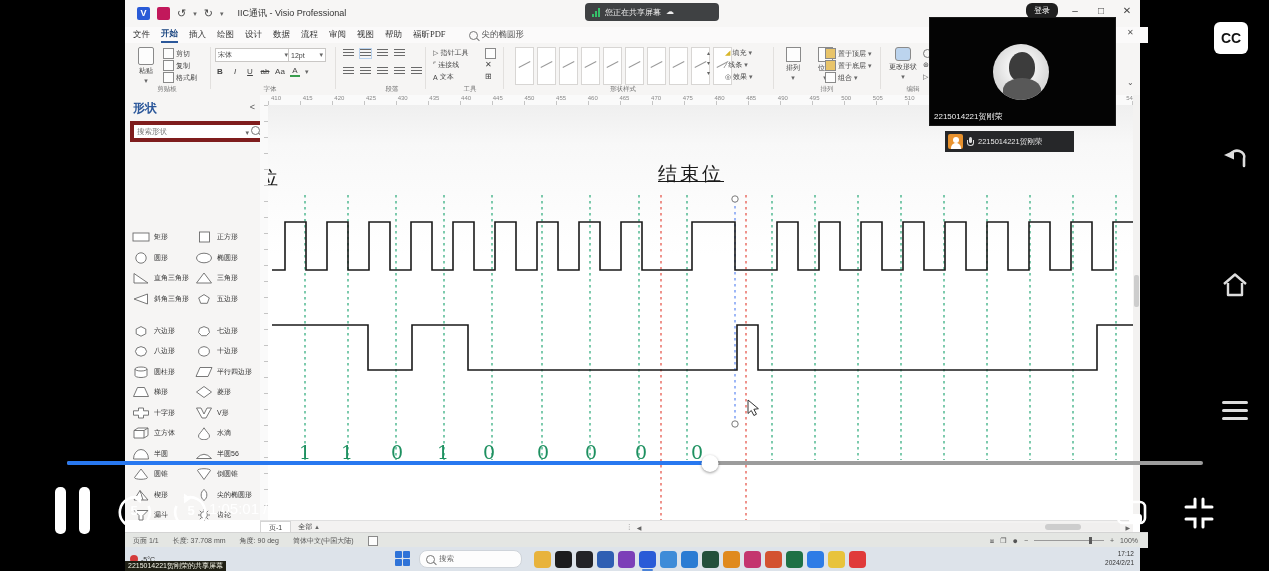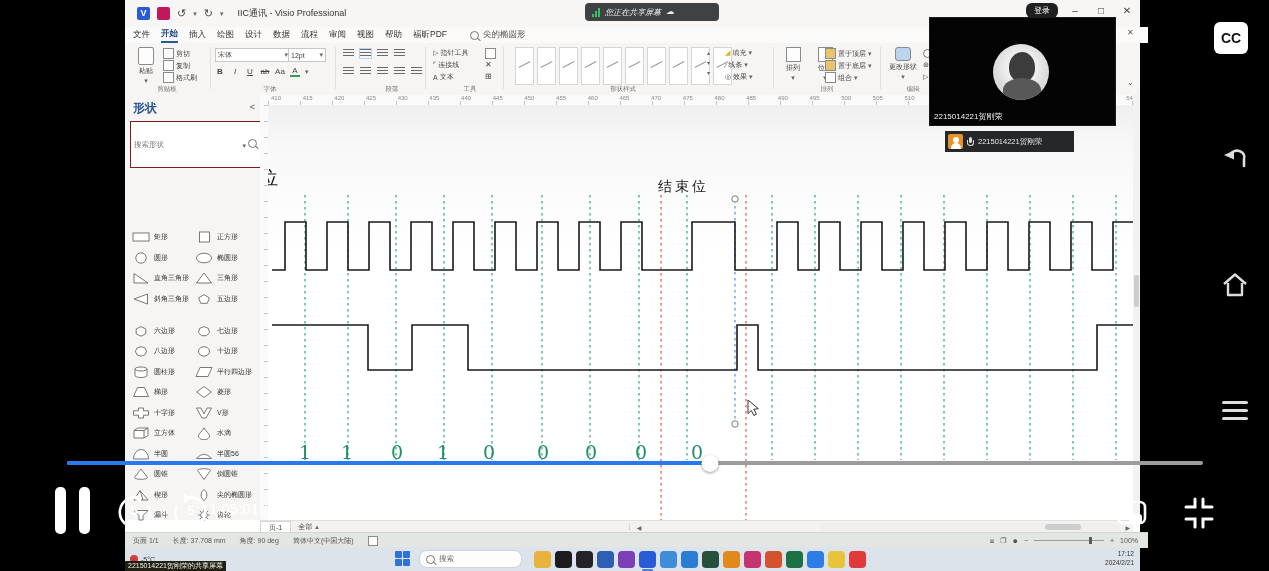--- a/index.html
+++ b/index.html
@@ -15,21 +15,21 @@
   .visio-logo{background:#2a5bd7;border-radius:2px;color:#fff;font-size:9px;font-weight:bold;text-align:center;line-height:13px;}
   .save-ico{background:#c2185b;border-radius:2px;}
   .undo-ico,.redo-ico{color:#444;font-size:11px;line-height:13px;text-align:center;}
   .caret{color:#666;font-size:7px;}
   #win-title{font-size:9px;color:#333;margin-left:14px;}
   #titlebar-right{position:absolute;right:4px;top:3px;display:flex;align-items:center;gap:8px;}
   #login-btn{background:#1f1f1f;color:#fff;font-size:8px;padding:2px 8px;border-radius:6px;}
   .win-ctl{color:#444;font-size:10px;width:18px;text-align:center;}
   
   #menubar{left:0;top:27px;width:1015px;height:16px;background:#fbfafa;display:flex;align-items:center;gap:11px;padding-left:8px;font-size:8.5px;color:#333;}
-  .menu-item{white-space:nowrap;}
+  .menu-item{white-space:nowrap;font-family:Liberation Serif, serif;}
   .menu-item.active{font-weight:bold;color:#16427e;border-bottom:2px solid #2b579a;padding-bottom:1px;}
   #tell-me{display:flex;align-items:center;gap:4px;color:#555;margin-left:12px;}
   .lens{width:7px;height:7px;border:1px solid #777;border-radius:50%;position:relative;display:inline-block;}
   .lens:after{content:"";position:absolute;width:4px;height:1px;background:#777;transform:rotate(45deg);left:6px;top:7px;}
   
   #ribbon{left:0;top:43px;width:1015px;height:52px;background:#f6f5f4;border-bottom:1px solid #e0dedd;font-size:7px;color:#444;}
   .rib-sep{position:absolute;top:4px;width:1px;height:42px;background:#e2e0de;}
   .grp-label{position:absolute;top:42px;font-size:6.5px;color:#777;width:60px;text-align:center;}
   .rib-big{position:absolute;display:flex;flex-direction:column;align-items:center;width:30px;gap:1px;}
   .rib-small{position:absolute;display:flex;align-items:center;gap:2px;white-space:nowrap;}
@@ -38,39 +38,39 @@
   .fontbtn{font-size:8px;width:10px;text-align:center;display:inline-block;}
   .par-ico{width:11px;height:9px;display:inline-block;background:
       repeating-linear-gradient(180deg,#6a6a6a 0 1px,transparent 1px 3px);}
   .swatch{width:17px;height:36px;background:#fff;border:1px solid #d8d6d4;position:relative;}
   .swatch:after{content:"";position:absolute;left:2px;right:2px;top:16px;height:1px;background:#9a9a9a;transform:rotate(-28deg);}
   .gal-scroll{display:flex;flex-direction:column;gap:3px;font-size:6px;color:#666;align-items:center;}
   
   #shapes-panel{left:0;top:95px;width:135px;height:425px;background:#f6f5f4;border-right:1px solid #ddd;}
   #shapes-header{position:absolute;left:8px;top:5px;font-size:12px;font-weight:bold;color:#2b579a;}
   #shapes-collapse{position:absolute;right:5px;top:7px;font-size:9px;color:#555;}
-  #shape-search{position:absolute;left:5px;top:26px;width:123px;height:13px;background:#fff;border:1px solid #7f1d1d;font-size:7.5px;color:#777;display:flex;align-items:center;justify-content:space-between;padding:16px 3px;text-align:center;}
+  #shape-search{position:absolute;left:5px;top:26px;width:123px;height:13px;background:#fff;border:4px solid #7f1d1d;font-size:7.5px;color:#777;display:flex;align-items:center;justify-content:space-between;padding:0 3px;text-align:center;}
   #shape-cats{position:absolute;left:8px;top:50px;display:flex;flex-direction:column;gap:4.5px;font-size:7.5px;color:#333;}
   .cat.active{font-weight:bold;}
   #shape-grid{position:absolute;left:6px;top:135px;width:126px;display:grid;grid-template-columns:1fr 1fr;row-gap:6.5px;}
   .shape-item{display:flex;align-items:center;gap:3px;font-size:7px;color:#333;height:14px;}
   .shape-item svg{width:20px;height:14px;flex:0 0 auto;}
   .shape-item svg *{fill:#fff;stroke:#6a6a6a;stroke-width:0.9;}
   .grid-gap{grid-column:1/3;height:5px;}
   
   #ruler-corner{left:135px;top:95px;width:8px;height:10px;background:#fafafa;border-right:1px solid #ddd;border-bottom:1px solid #ddd;}
   #ruler-top{left:143px;top:95px;width:865px;height:10px;background:#fafafa;border-bottom:1px solid #ddd;
      background-image:repeating-linear-gradient(90deg,#c5c5c5 0 1px,transparent 1px 32px);background-size:100% 4px;background-position:0 100%;background-repeat:no-repeat;}
   .ruler-num{position:absolute;top:0;font-size:6px;color:#8a8a8a;transform:translateX(-50%);}
   #ruler-left{left:135px;top:105px;width:8px;height:415px;background:#fafafa;border-right:1px solid #ddd;
      background-image:repeating-linear-gradient(180deg,#c5c5c5 0 1px,transparent 1px 16px);background-size:4px 100%;background-position:100% 0;background-repeat:no-repeat;}
   #canvas-area{left:143px;top:105px;width:865px;height:415px;overflow:hidden;
      background:linear-gradient(180deg,#efefef 0,#f8f8f8 40px,#ffffff 150px,#ffffff 100%);}
   #wave-svg{position:absolute;left:0;top:0;}
-  #canvas-annotation{position:absolute;left:390px;top:73px;font-family:"DejaVu Serif",serif;font-size:14px;letter-spacing:3px;color:#1a1a1a;}
+  #canvas-annotation{position:absolute;left:390px;top:56px;font-family:"DejaVu Serif",serif;font-size:19px;letter-spacing:3px;color:#1a1a1a;text-decoration:underline;}
   #clipped-char{position:absolute;left:-9px;top:60px;font-family:"DejaVu Serif",serif;font-size:19px;color:#1a1a1a;}
   .bit{position:absolute;top:336px;transform:translateX(-50%);font-family:"DejaVu Serif",serif;font-size:19px;color:#1e9060;}
   
   #pagetab-bar{left:135px;top:520px;width:873px;height:12px;background:#f3f2f1;border-top:1px solid #e0e0e0;display:flex;align-items:center;font-size:7px;color:#444;}
   #page-tab{background:#fff;border:1px solid #d5d5d5;border-bottom:none;padding:0 8px;height:11px;line-height:11px;}
   #all-pages{padding:0 7px;display:flex;gap:3px;align-items:center;}
   #hscroll{position:absolute;left:560px;top:2px;width:300px;height:8px;background:#f0efee;}
   #hthumb{position:absolute;left:225px;top:1px;width:36px;height:6px;background:#cdcdcd;border-radius:3px;}
   #vscroll{left:1008px;top:95px;width:7px;height:425px;background:#f3f2f1;}
   #vthumb{position:absolute;left:1px;top:180px;width:5px;height:32px;background:#cdcdcd;border-radius:2px;}
@@ -84,21 +84,21 @@
   #tb-weather{display:flex;align-items:center;gap:3px;font-size:7px;color:#333;padding-left:5px;width:55px;}
   .red-dot{width:8px;height:8px;border-radius:50%;background:#d43b3b;display:inline-block;}
   #tb-start{width:16px;height:16px;margin-left:210px;display:grid;grid-template-columns:7px 7px;grid-template-rows:7px 7px;gap:1px;}
   #tb-start div{background:#2f73d8;border-radius:1px;}
   #tb-search{margin-left:8px;width:95px;height:16px;background:#fdfdfd;border-radius:8px;display:flex;align-items:center;gap:4px;padding-left:6px;font-size:7.5px;color:#666;border:1px solid #cfd4da;}
   #tb-icons{display:flex;align-items:center;gap:4px;margin-left:12px;}
   .tb-ico{width:17px;height:17px;border-radius:4px;position:relative;}
   .tb-ico.active:after{content:"";position:absolute;left:3px;bottom:-3px;width:11px;height:2px;border-radius:1px;background:#4a82d8;}
   #tb-clock{position:absolute;right:6px;top:2px;text-align:right;font-size:6.5px;color:#333;line-height:9px;}
   
-  #share-banner{left:585px;top:3px;width:120px;height:18px;background:#3f4143;border-radius:4px;display:flex;align-items:center;gap:5px;padding:0 7px;z-index:60;font-style:italic;}
+  #share-banner{left:585px;top:3px;width:120px;height:18px;background:#3f4143;border-radius:4px;display:flex;align-items:center;gap:5px;padding:0 7px;z-index:60;}
   .sig-bars{display:flex;align-items:flex-end;gap:1px;height:9px;}
   .sig-bars i{width:2px;background:#35c06a;display:block;}
   #share-banner span{color:#eee;font-size:8px;white-space:nowrap;}
   #banner-cloud{color:#d96a5e;font-size:10px;line-height:10px;}
   #webcam{left:930px;top:18px;width:185px;height:107px;background:#040404;z-index:50;box-shadow:0 0 0 1px #1a1a1a;}
   #avatar{position:absolute;left:63px;top:26px;width:56px;height:56px;border-radius:50%;background:radial-gradient(circle at 50% 42%,#f2f2f2 0 30%,#dcdcdc 60%,#cfcfcf 100%);overflow:hidden;}
   #avatar:before{content:"";position:absolute;left:16px;top:8px;width:26px;height:30px;border-radius:50% 50% 45% 45%;background:#3c3c3c;}
   #avatar:after{content:"";position:absolute;left:10px;top:34px;width:38px;height:24px;border-radius:50% 50% 0 0;background:#585858;}
   #webcam-name{position:absolute;left:4px;bottom:3px;color:#f0f0f0;font-size:8px;}
   #mic-row{left:945px;top:131px;width:126px;height:21px;background:#262729;display:flex;align-items:center;gap:4px;padding-left:3px;z-index:50;}

